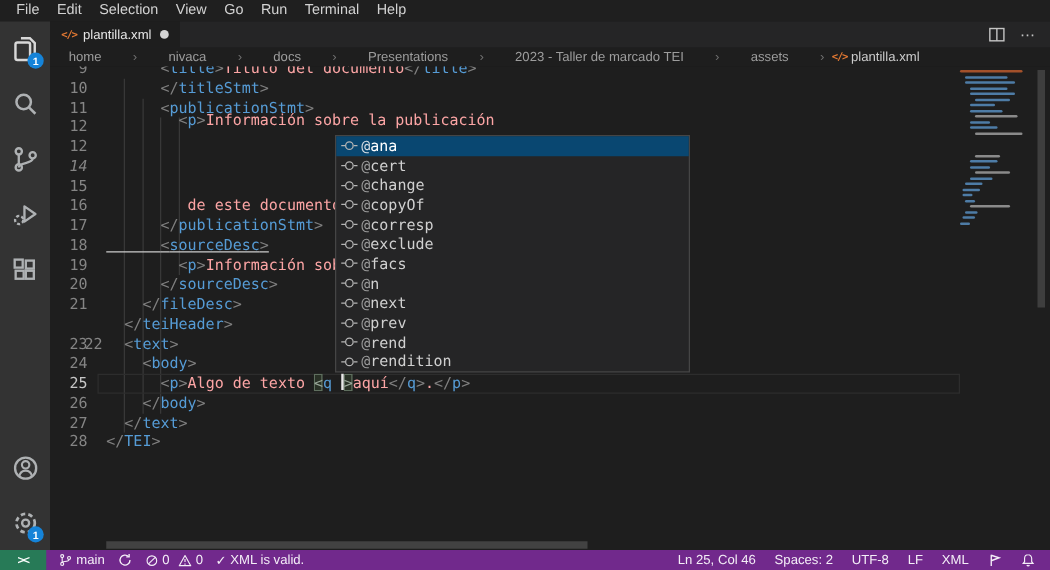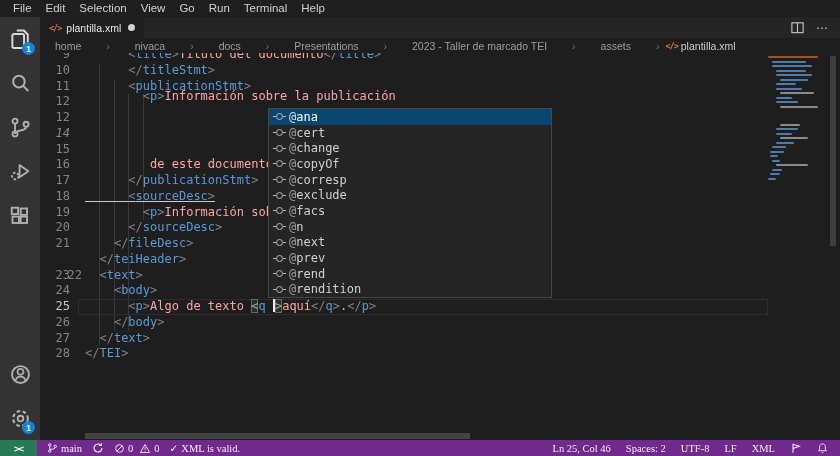--- a/index.html
+++ b/index.html
@@ -71,21 +71,21 @@
   .minimap{position:absolute;left:728px;top:3px;width:58px;height:140px;z-index:4;}
   .mrow{position:absolute;height:2px;border-radius:1px;}
   .vscroll{position:absolute;right:4px;top:3px;width:6px;height:190px;background:#3e3e3e;z-index:5;}
   .hscroll{position:absolute;left:45px;bottom:1px;width:385px;height:6px;background:#424242;z-index:5;}
 
   
   .statusbar{position:absolute;left:0;bottom:0;right:0;height:16px;background:var(--status_bg,#71298c);
              display:flex;align-items:center;font-size:10.5px;color:#f4eef7;z-index:40;white-space:nowrap;}
   .remote{width:37px;height:16px;background:var(--remote_bg,#277a57);display:flex;align-items:center;
           justify-content:center;font-weight:bold;font-size:9.5px;letter-spacing:-1px;color:#fff;flex:none;}
-  .sb-item{display:flex;align-items:center;gap:3px;margin-left:10px;font-family:Liberation Serif, serif;}
+  .sb-item{display:flex;align-items:center;gap:3px;margin-left:10px;}
   .sb-right{margin-left:auto;display:flex;gap:15px;padding-right:12px;align-items:center;}
   .sb-right .sb-item{margin-left:0;}
   svg{display:block;}
 </style>
 </head>
 <body>
 
 <div class="app">
 
   <div class="menubar">

